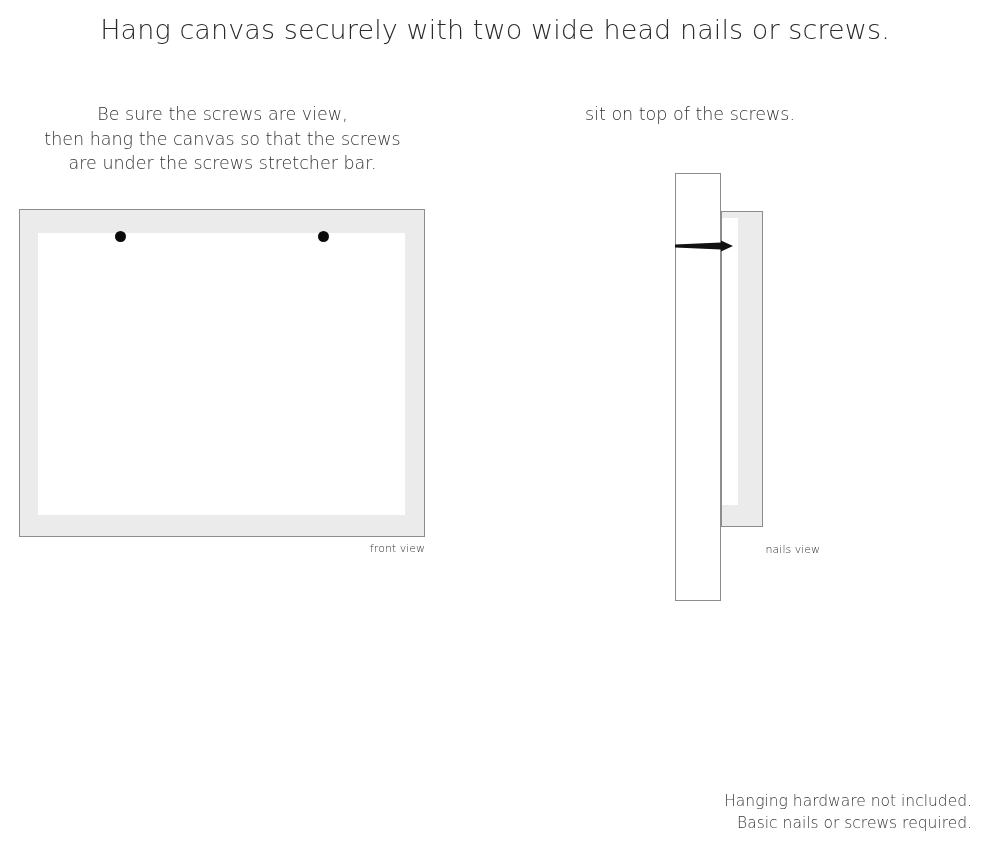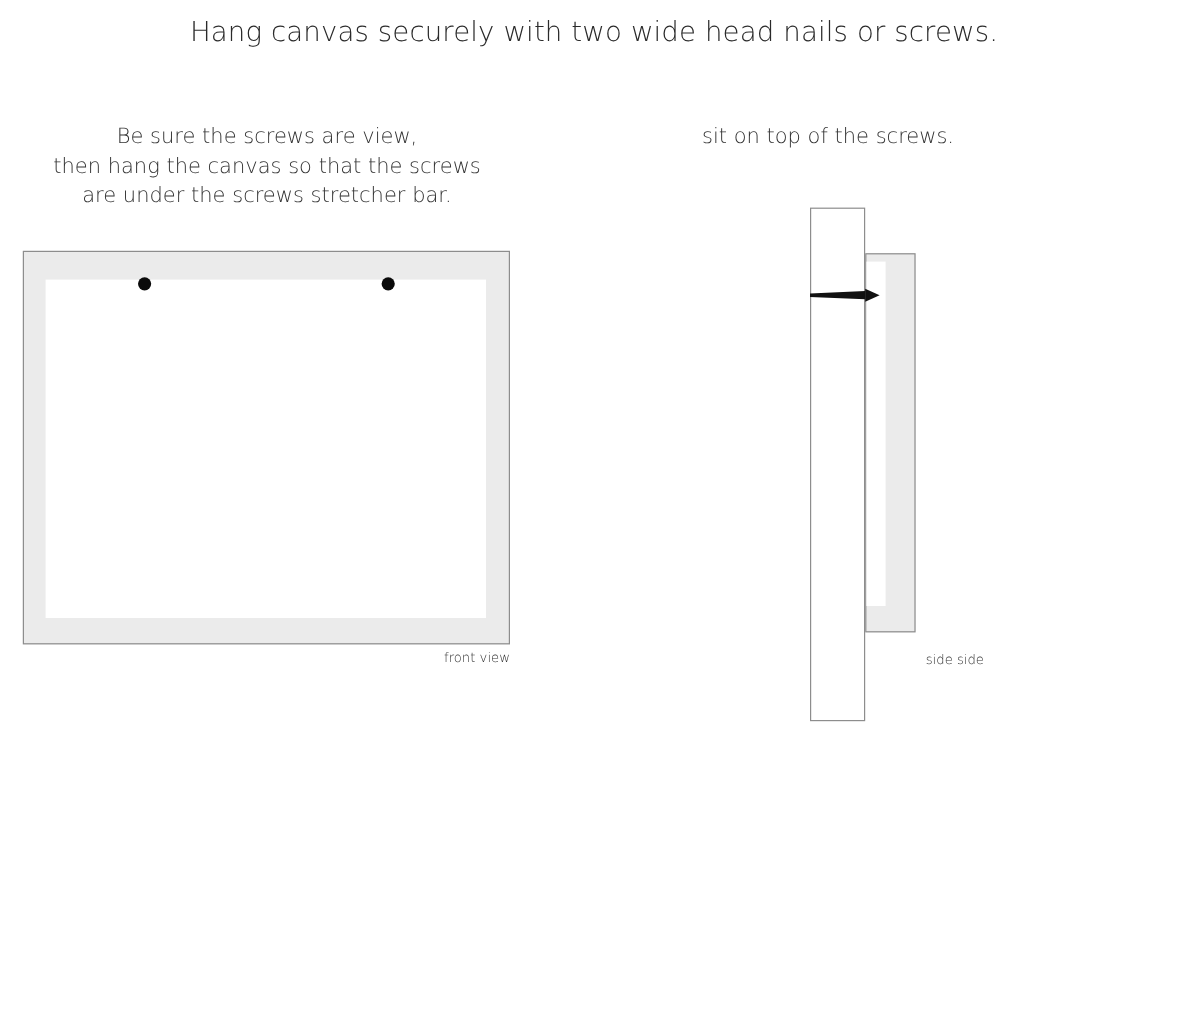--- a/index.html
+++ b/index.html
@@ -20,21 +20,21 @@
     height: 846px;
   }
 
   
   .title {
     position: absolute;
     left: 0;
     top: 14px;
     width: 990px;
     text-align: center;
-    font-size: 23px;
+    font-size: 27px;
     font-weight: 300;
     letter-spacing: 0.1px;
     color: #2a2a2a;
     white-space: nowrap;
   }
 
   
   .caption {
     position: absolute;
     text-align: center;
@@ -178,16 +178,20 @@
   <div class="screw-dot screw-right"></div>
   <div class="view-label label-front">front view</div>
 
   <div class="wall-rect"></div>
   <div class="stretcher-bar"></div>
   <div class="stretcher-inner"></div>
   <svg class="nail" viewBox="0 0 60 16" preserveAspectRatio="none">
     <polygon points="0,6.6 46,4.6 46,11.4 0,9.4" fill="#111111"></polygon>
     <polygon points="46,2.6 58,8 46,13.4" fill="#111111"></polygon>
   </svg>
-  <div class="view-label label-side">side side</div>
+  <div class="view-label label-side">nails view</div>
 
+  <div class="footnote">
+    <div>Hanging hardware not included.</div>
+    <div>Basic nails or screws required.</div>
+  </div>
 
 </div>
 
 </body></html>

